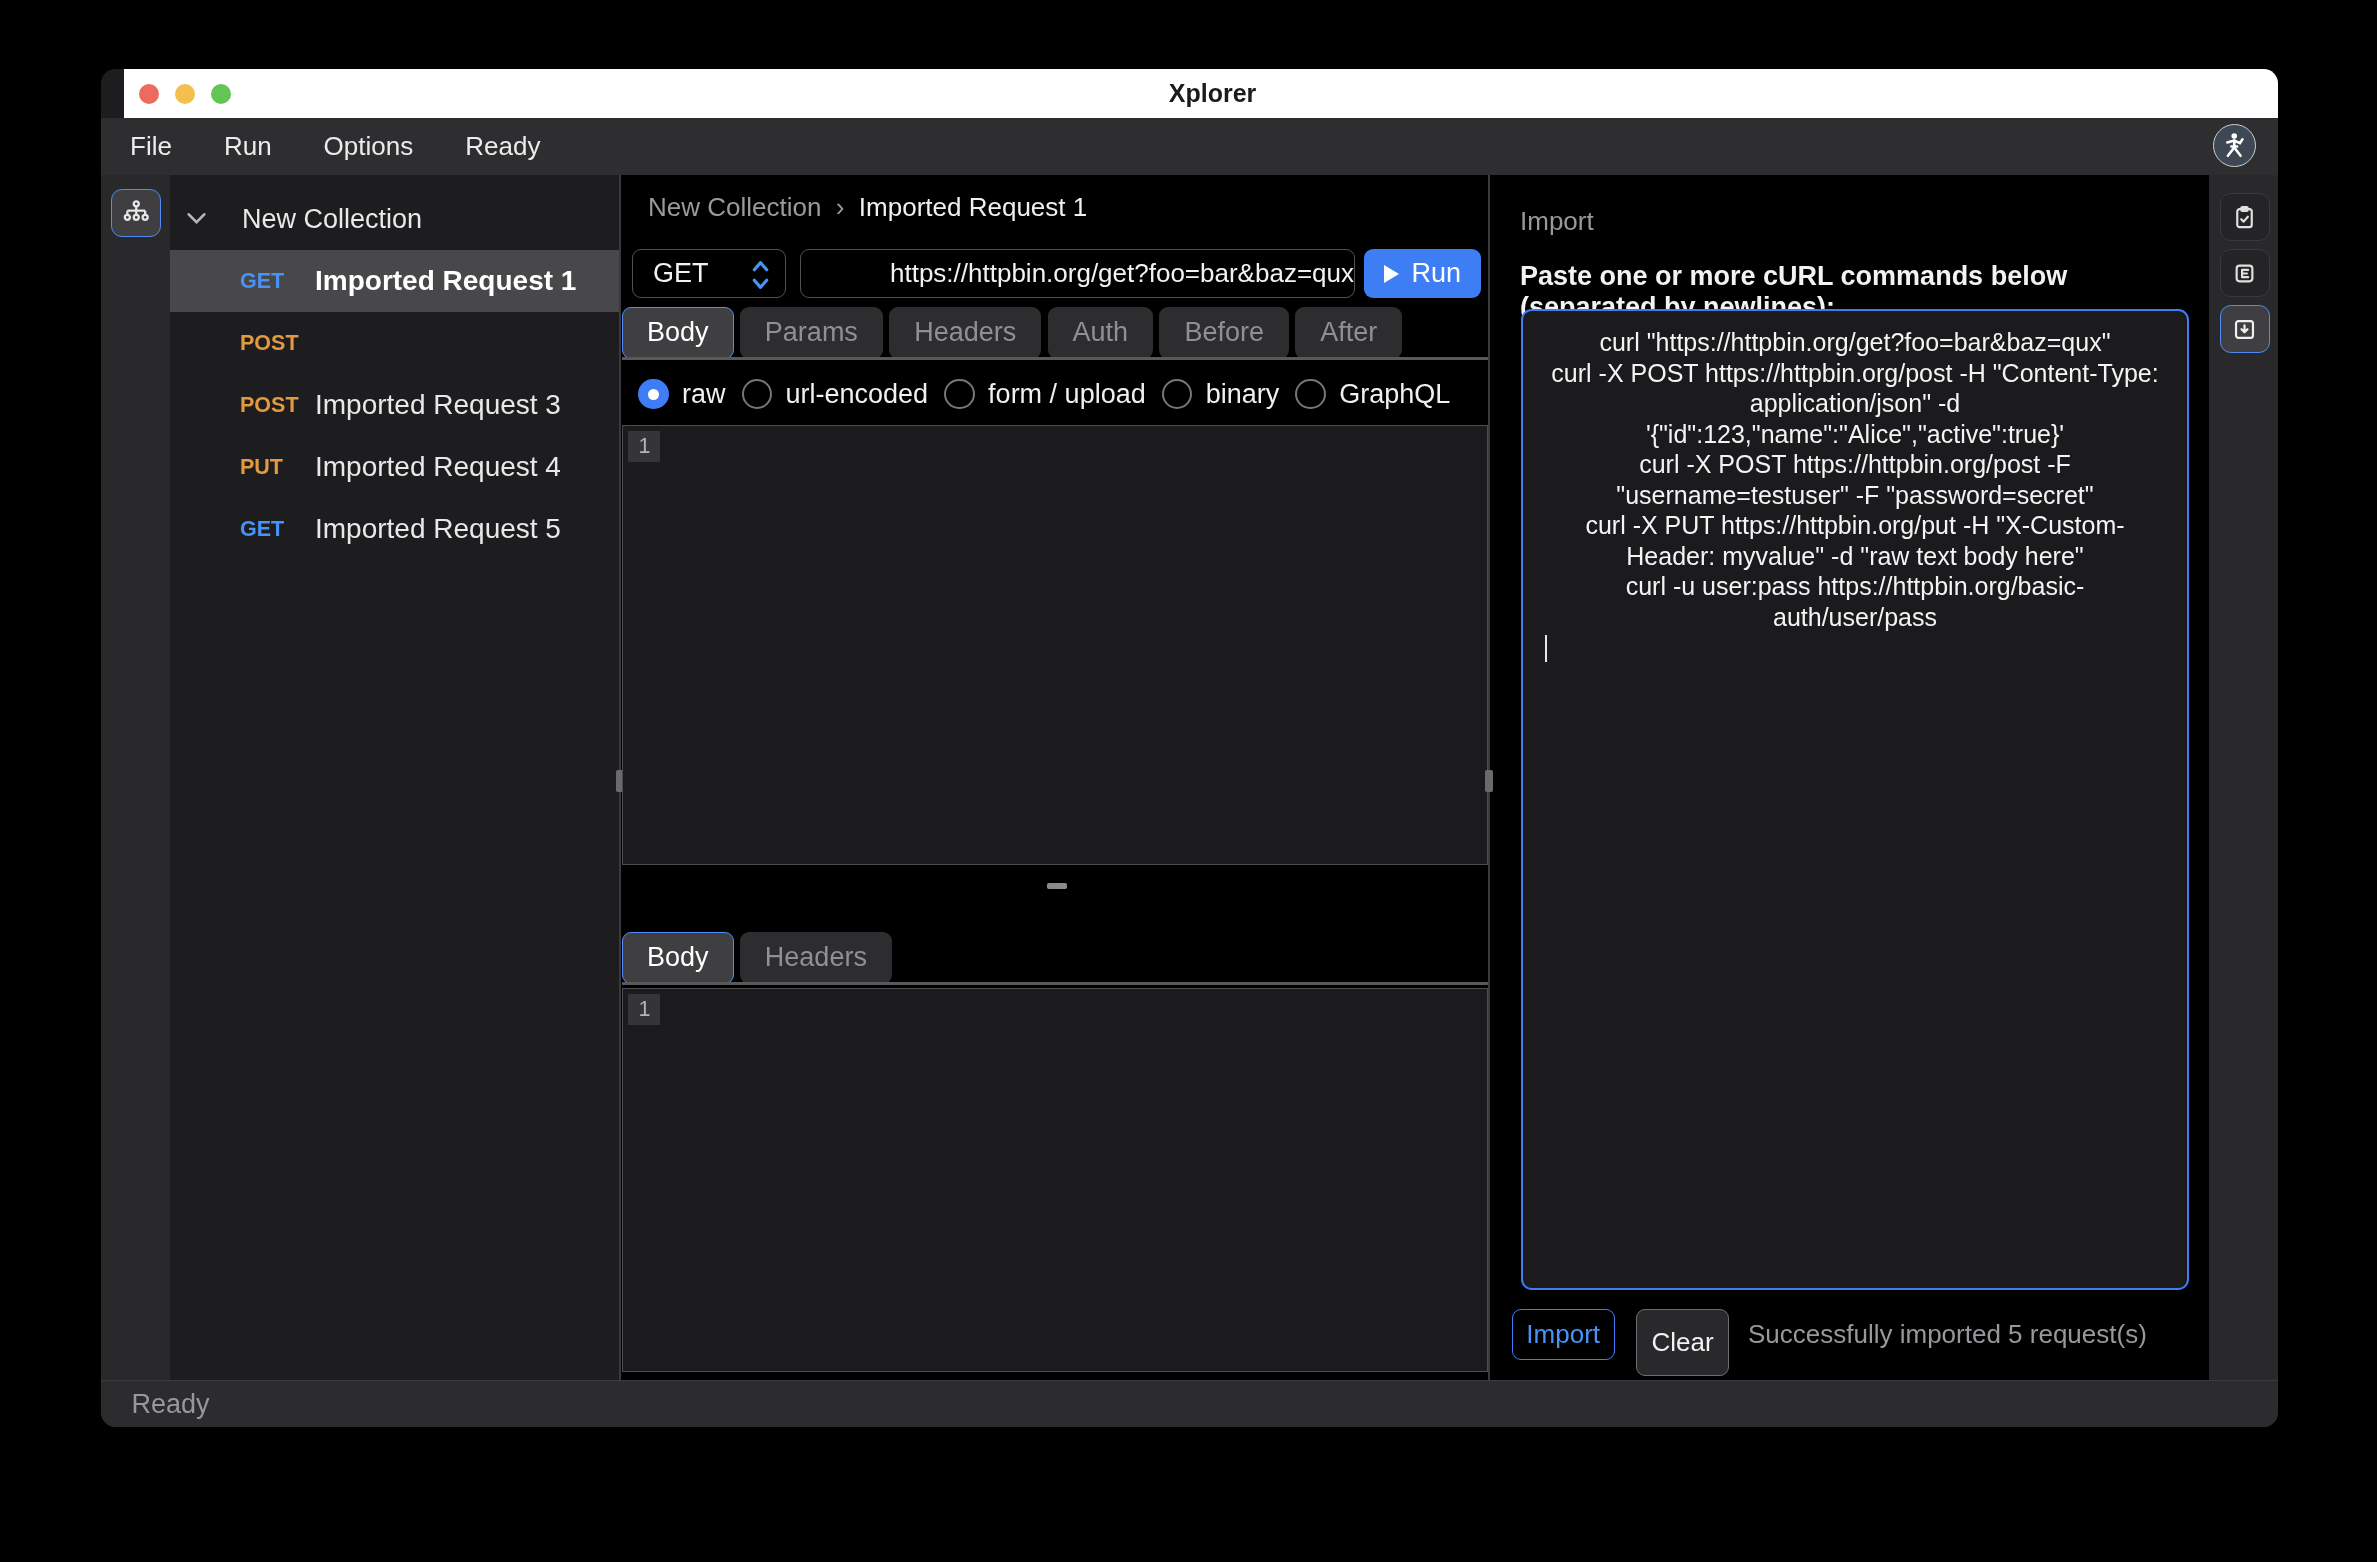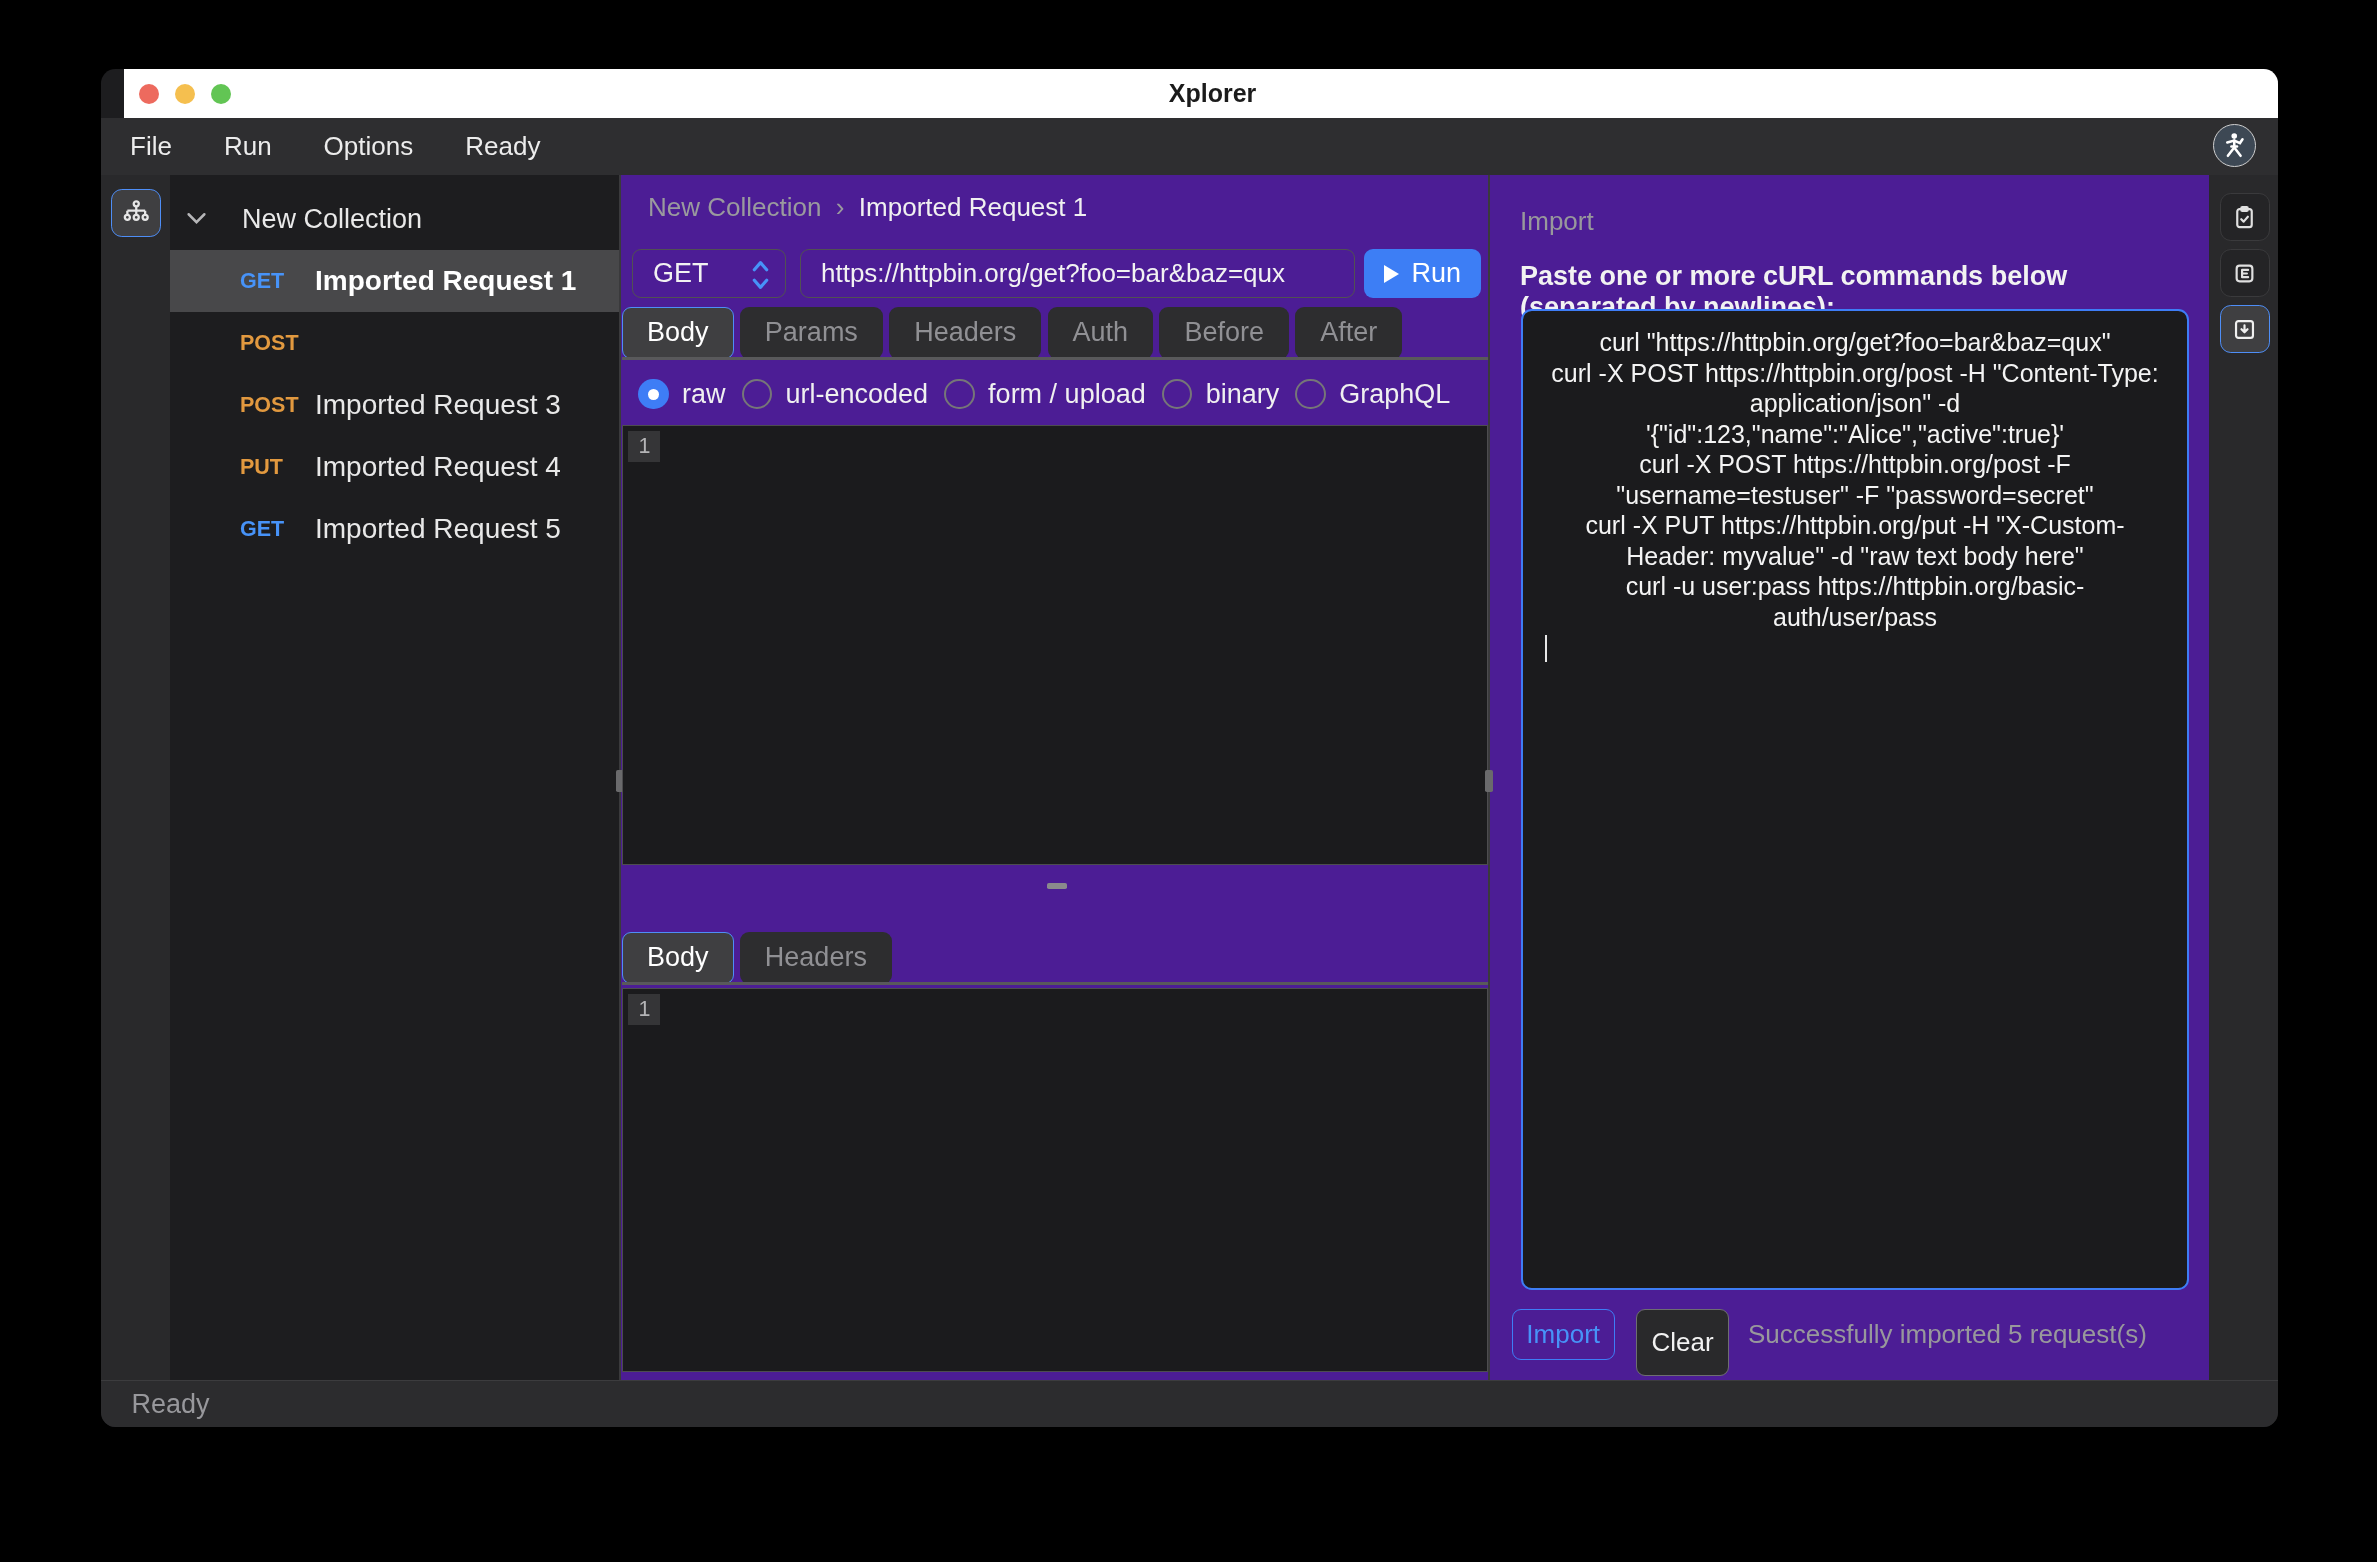--- a/index.html
+++ b/index.html
@@ -16,21 +16,21 @@
   .light.red{ background:#ed6a5e;} .light.yellow{ background:#f5bf4f;} .light.green{ background:#62c554;}
 
   
   .menubar { position:absolute; left:0; top:49px; width:100%; height:57px; background:#2e2e30;
              display:flex; align-items:center; padding-left:29px; gap:52px; }
   .menu-item { font-size:26px; color:#ececec; cursor:default; }
   .avatar { position:absolute; right:22.4px; top:6.3px; width:43px; height:43px; border-radius:50%;
             background:#3d4854; border:1.8px solid #cfcfcf; display:flex; align-items:center; justify-content:center; }
 
   
-  .main { position:absolute; left:0; top:106px; width:100%; height:1205px; background:#4c1d95; }
+  .main { position:absolute; left:0; top:106px; width:100%; height:1205px; background:#000000; }
 
   .left-rail { position:absolute; left:0; top:0; width:69px; height:100%; background:#29292b; }
   .rail-btn { position:absolute; left:10px; width:50px; height:48px; border-radius:10.8px;
               background:#242426; border:1.8px solid #3a3a3c; display:flex; align-items:center; justify-content:center; }
   .rail-btn.active { border-color:#4e8ef7; background:#3f3f41; }
 
   .sidebar { position:absolute; left:69px; top:0; width:450px; height:100%; background:#1d1d1f; }
   .coll-header { position:absolute; left:0; top:24px; width:100%; height:40px; display:flex; align-items:center; }
   .coll-chevron { position:absolute; left:12.6px; top:9px; }
   .coll-label { position:absolute; left:72px; font-size:27px; color:#e9e9e9; }
@@ -49,21 +49,21 @@
   .breadcrumb { position:absolute; left:26px; top:14.4px; height:36px; line-height:36px; font-size:26px; color:#9a9a9e; }
   .crumb-current { color:#f0f0f0; }
   .crumb-sep { margin:0 14.4px; color:#9a9a9e; }
 
   .req-row { position:absolute; left:0; top:74px; width:100%; height:49px; }
   .method-select { position:absolute; left:10px; top:0; width:154px; height:49px; border:1.8px solid #515153;
                    border-radius:9px; display:flex; align-items:center; }
   .method-select .val { font-size:27px; color:#f2f2f2; margin-left:20px; }
   .stepper { position:absolute; right:12.6px; top:7.2px; }
   .url-input { position:absolute; left:178px; top:0; width:555px; height:49px; border:1.8px solid #515153;
-               border-radius:9px; display:flex; align-items:center; }
+               border-radius:9px; display:flex; align-items:center;justify-content:flex-end; }
   .url-input span { font-size:26px; color:#f2f2f2; margin-left:20px; white-space:nowrap; }
   .run-btn { position:absolute; left:742px; top:0; width:117px; height:49px; background:#3d7ef5; border-radius:9px;
              display:flex; align-items:center; justify-content:center; gap:12.6px; }
   .run-btn .play { width:0; height:0; border-left:15.3px solid #fff; border-top:9px solid transparent; border-bottom:9px solid transparent; }
   .run-btn .lbl { font-size:27px; color:#fff; }
 
   .tabs { position:absolute; left:0; top:132px; display:flex; gap:6.3px; height:52px; }
   .tab { height:52px; line-height:48px; padding:0 24px; font-size:27px; color:#909094;
          background:#2d2d2f; border:1.8px solid transparent; border-radius:9px; }
   .tab.active { background:#3f3f41; border-color:#4e8ef7; color:#ffffff; }

